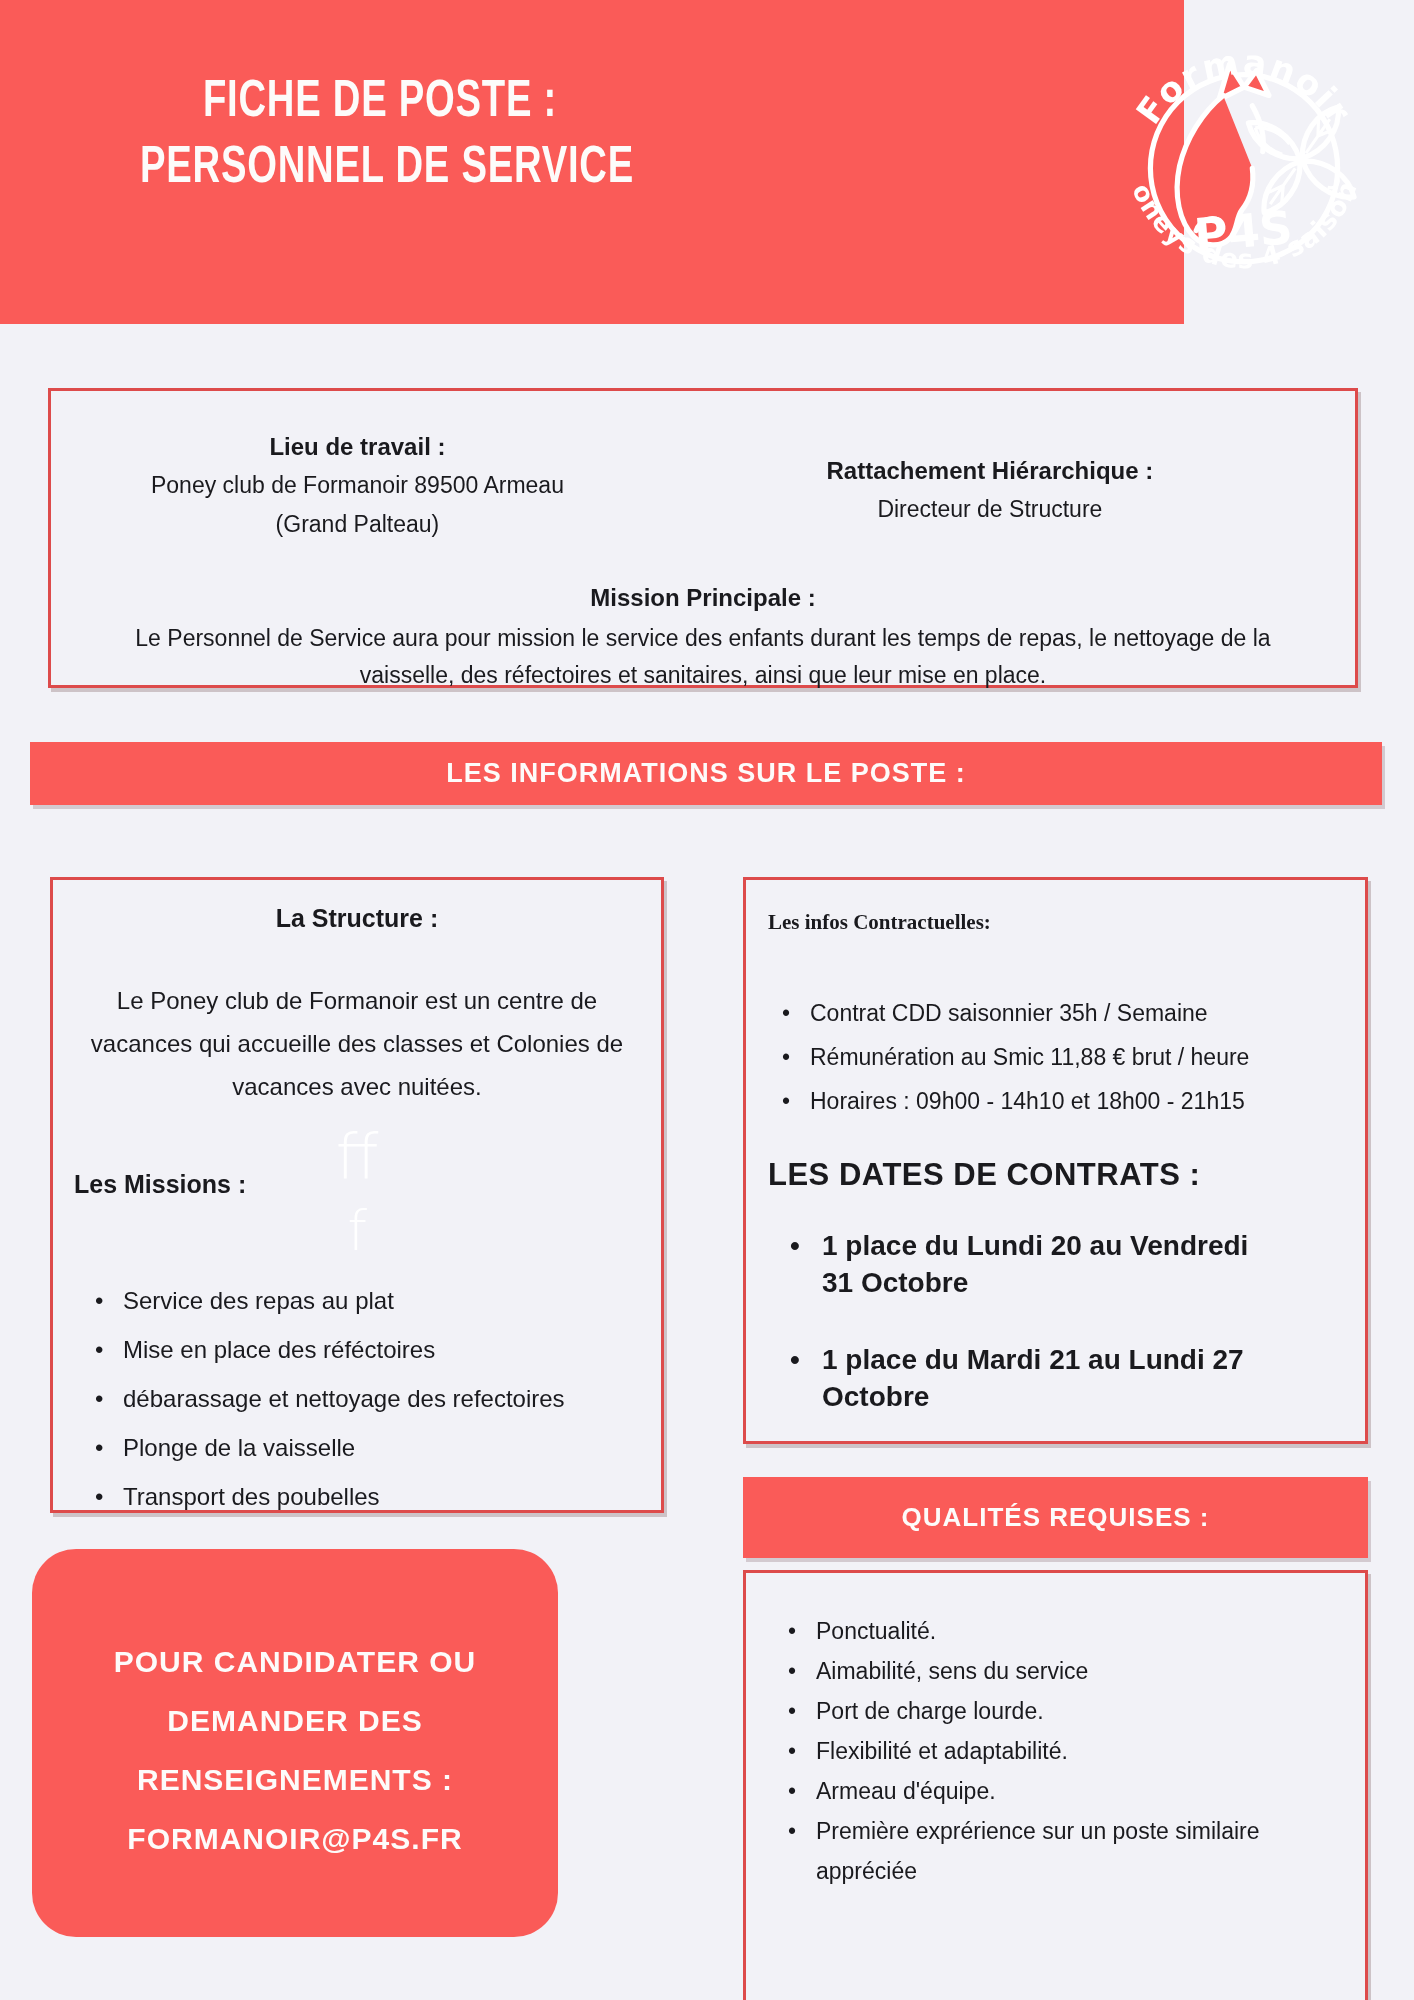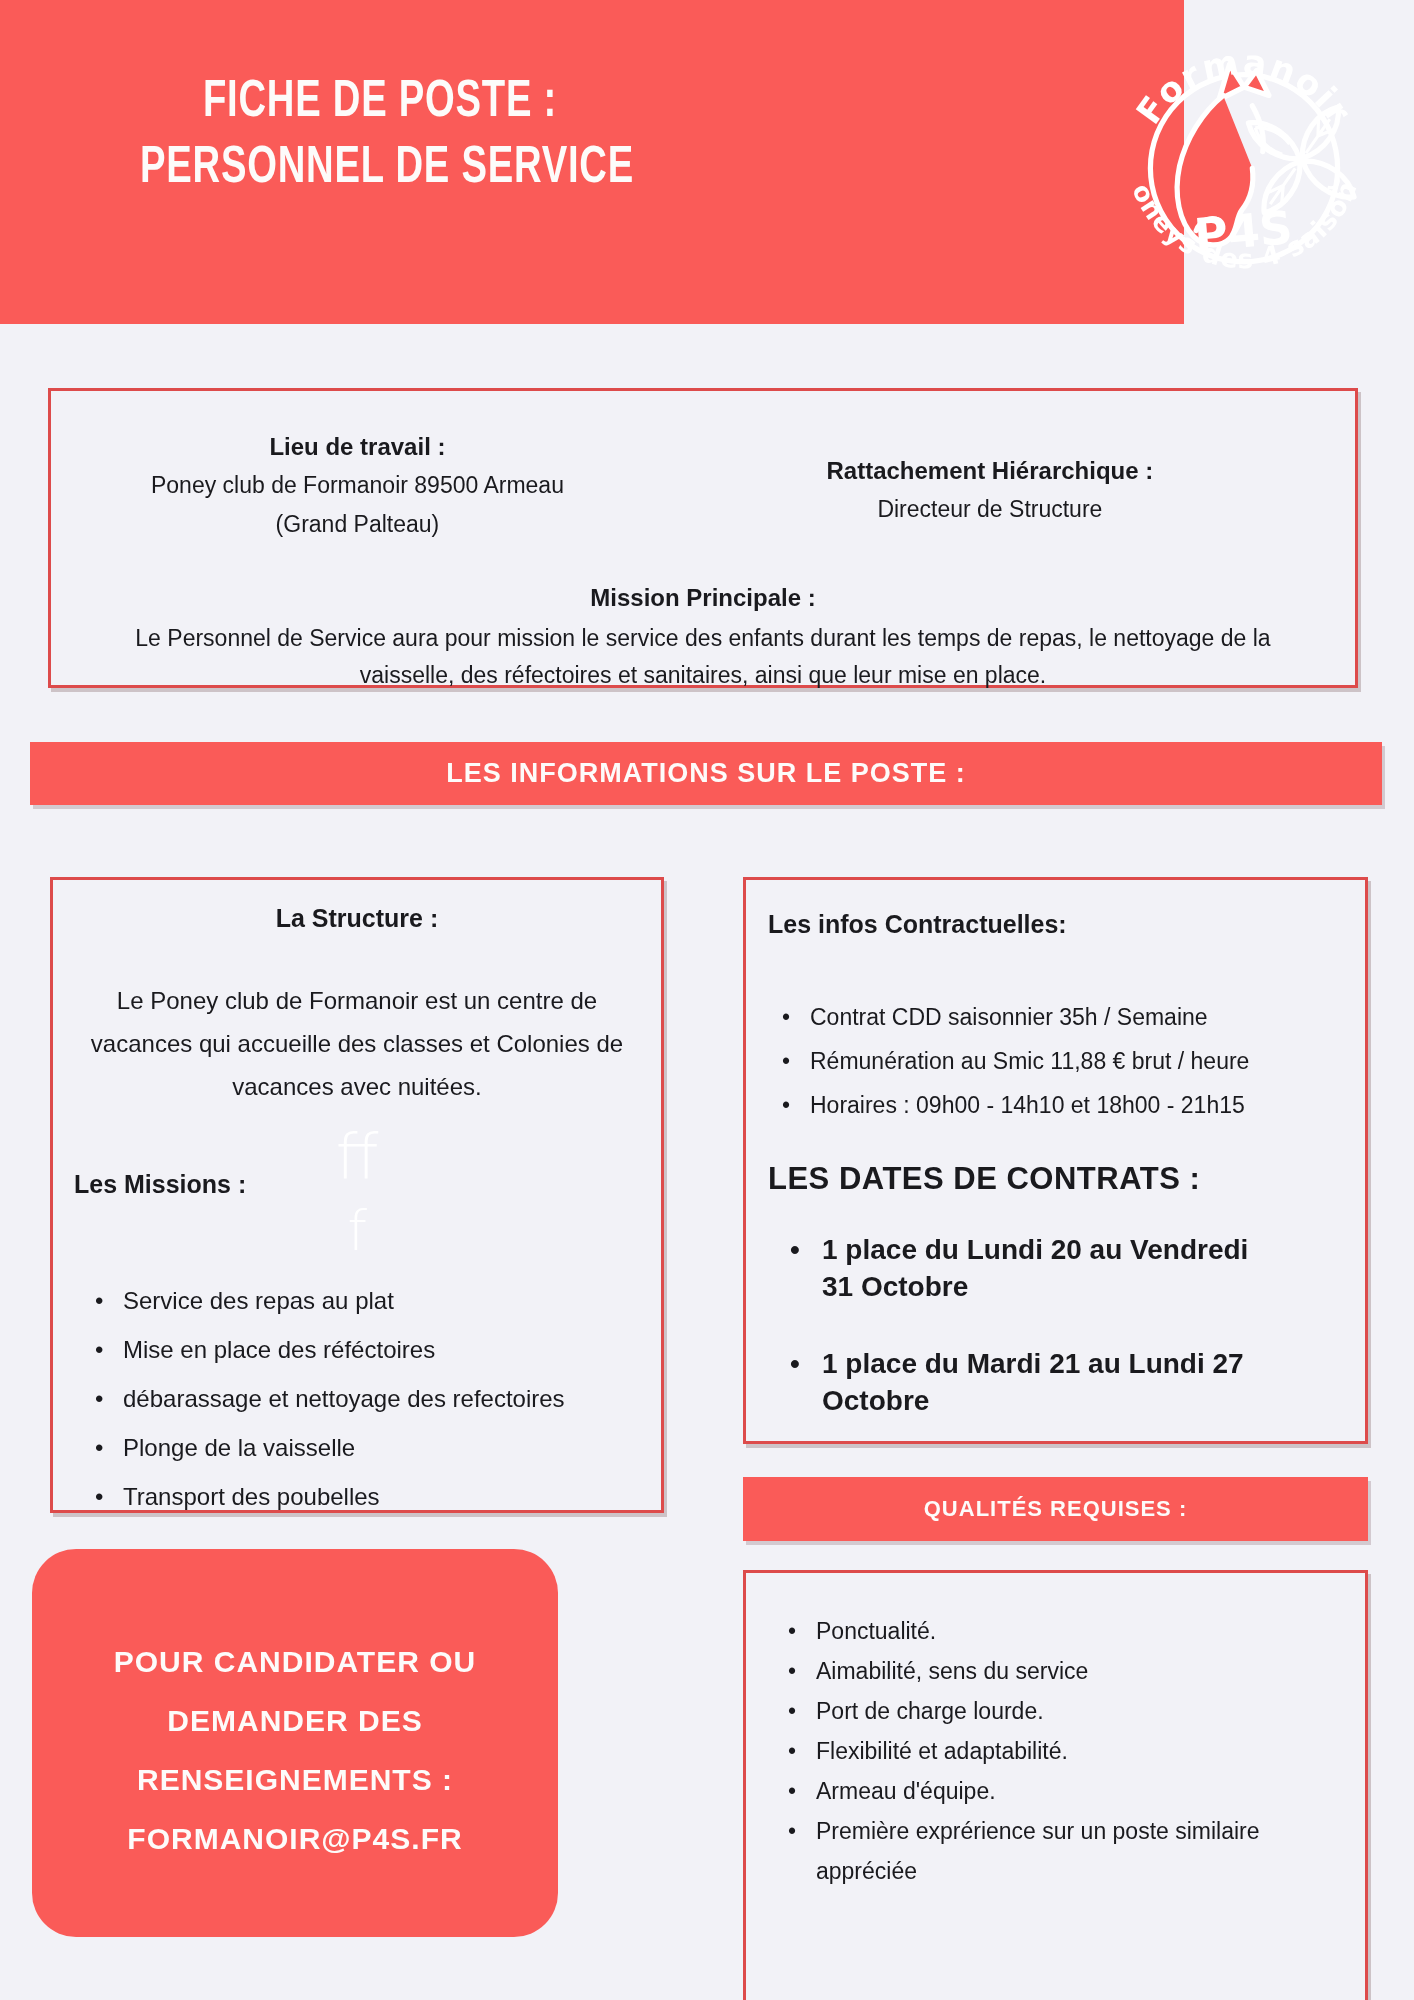--- a/index.html
+++ b/index.html
@@ -51,21 +51,21 @@
   }
 
   
   .banner{
     position:absolute;background:#fa5b58;
     display:flex;align-items:center;justify-content:center;
     color:#fdfbfa;font-weight:bold;
     box-shadow:3px 4px 0 rgba(120,85,90,.25);
   }
   .banner-main{left:30px;top:742px;width:1352px;height:63px;font-size:27px;letter-spacing:1px;}
-  .banner-qual{left:743px;top:1477px;width:625px;height:64px;font-size:22px;letter-spacing:1px;}
+  .banner-qual{left:743px;top:1477px;width:625px;height:81px;font-size:26px;letter-spacing:1px;}
 
   
   .left-box{left:50px;top:877px;width:614px;height:636px;}
   .left-box h3{
     margin:0;padding-top:24px;text-align:center;
     font-size:25px;font-weight:bold;
   }
   .struct-text{
     width:562px;margin:46px auto 0;text-align:center;
     font-size:24px;line-height:43px;
@@ -86,21 +86,21 @@
     font-size:24px;line-height:49px;
   }
   ul.blist li::before{
     content:"•";position:absolute;left:2px;
   }
   .missions{position:absolute;left:40px;top:396px;width:540px;}
 
   
   .right-box{left:743px;top:877px;width:625px;height:567px;}
   .right-box h3{
-    margin:30px 0 0 22px;font-size:25px;font-weight:bold;
+    margin:30px 0 0 22px;font-size:21px;font-weight:bold;font-family:Liberation Serif, serif;
   }
   .contract-list{margin:56px 0 0 34px !important;width:560px;}
   .contract-list li{font-size:23px !important;line-height:44px !important;}
   .dates-title{
     margin:34px 0 0 22px;font-size:31px;font-weight:bold;letter-spacing:.5px;
   }
   ul.dates{list-style:none;margin:34px 0 0 40px;padding:0;width:480px;}
   ul.dates li{
     position:relative;padding-left:36px;margin-bottom:40px;
     font-size:28px;line-height:37px;font-weight:bold;

